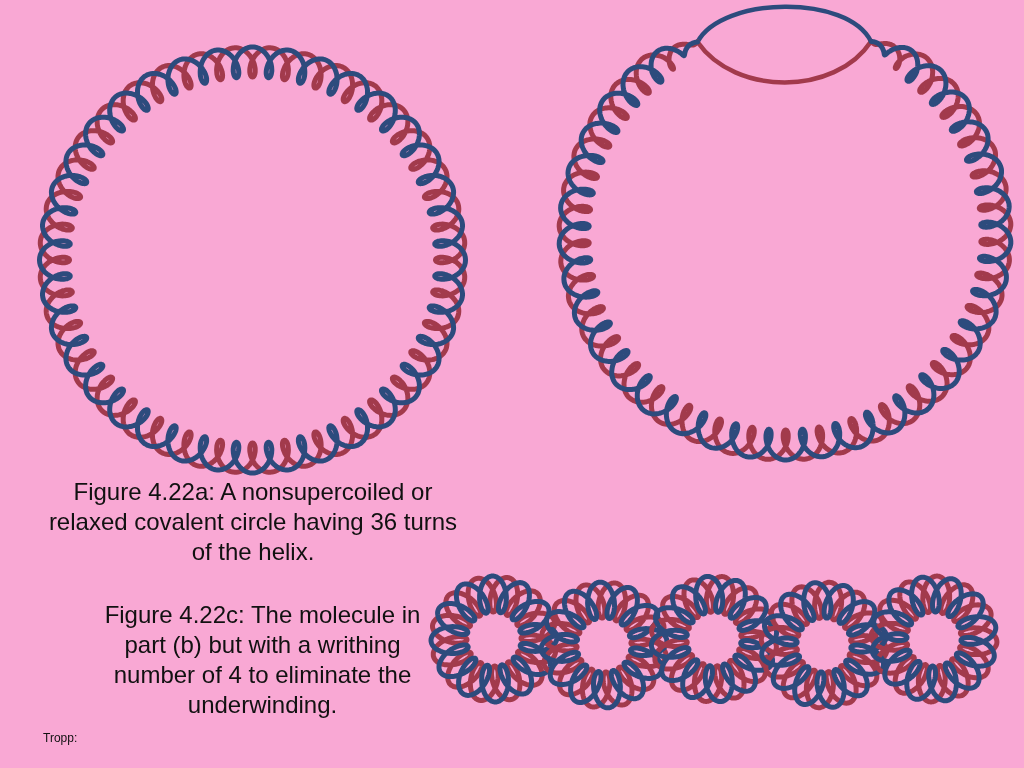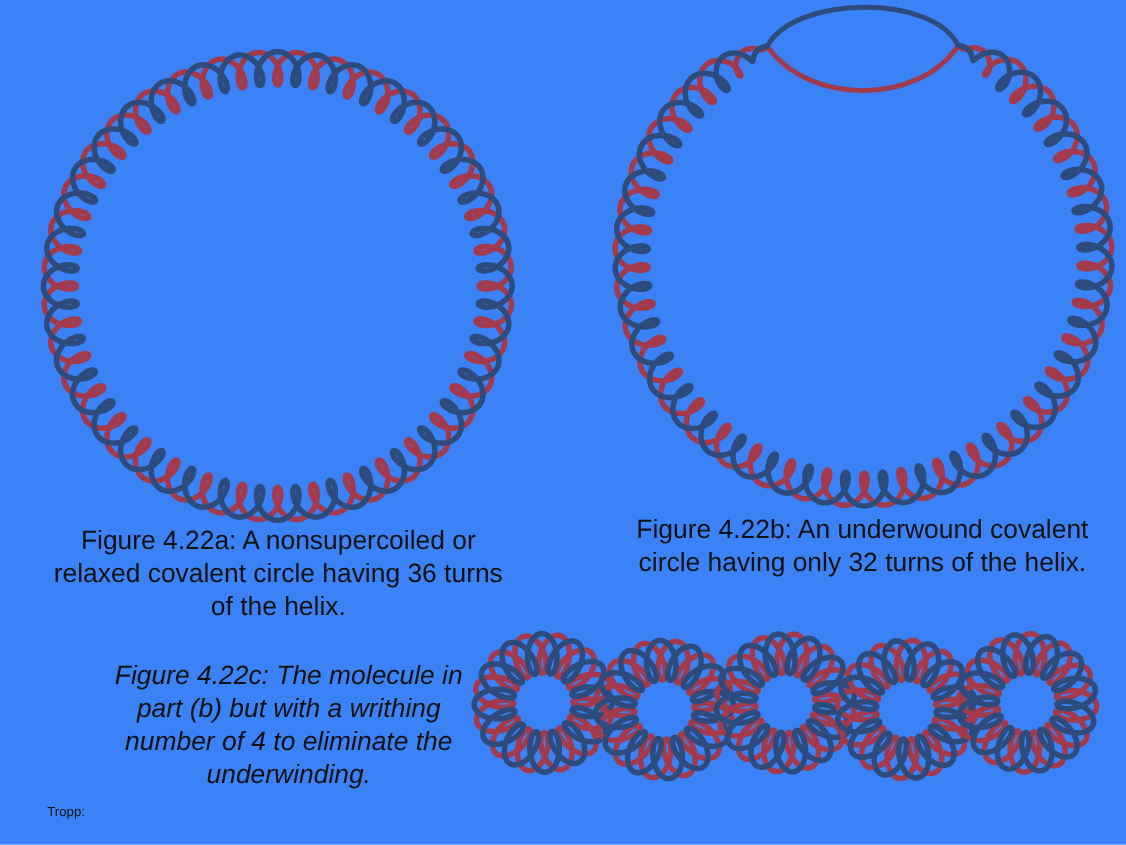--- a/index.html
+++ b/index.html
@@ -4,40 +4,40 @@
 <style>
   html, body {
     margin: 0;
     padding: 0;
     background: #ffffff;
   }
   .slide {
     position: relative;
     width: 1024px;
     height: 768px;
-    background: #3b82f6;
+    background: #f9a8d4;
     overflow: hidden;
     font-family: "Liberation Sans", sans-serif;
   }
   .dna-svg {
     position: absolute;
     left: 0;
     top: 0;
   }
   .caption {
     position: absolute;
     color: #111111;
     font-size: 24px;
     line-height: 30px;
     text-align: center;
     white-space: pre-line;
   }
   .cap-a { left: 22px;  top: 477px; width: 462px; }
   .cap-b { left: 548px; top: 467px; width: 472px; }
-  .cap-c { left: 45px;  top: 600px; width: 435px; font-style: italic; }
+  .cap-c { left: 45px;  top: 600px; width: 435px; }
   .footer-note {
     position: absolute;
     left: 43px;
     top: 728px;
     color: #111111;
     font-size: 12px;
     line-height: 20px;
   }
 </style>
 </head>
@@ -67,22 +67,20 @@
         <path d="M862.3,652.0L860.7,652.0L859.2,651.9L857.8,651.7L856.5,651.5L855.3,651.2L854.2,650.8L853.2,650.4L852.4,650.0L851.8,649.5L851.3,649.0L851.0,648.5L850.9,648.0L850.9,647.5L851.1,647.0L851.4,646.6L852.0,646.2L852.6,645.8L853.5,645.5L854.4,645.3L855.5,645.1L856.7,645.1L858.1,645.1L859.5,645.2L861.0,645.4L862.5,645.6L864.1,646.0L865.7,646.5L867.4,647.1L869.0,647.7L870.6,648.5L872.2,649.4L873.8,650.3L875.2,651.3L876.6,652.4L877.9,653.5L879.1,654.7L880.2,655.9L881.1,657.2L881.9,658.5L882.5,659.8L883.0,661.1L883.3,662.4L883.5,663.7L883.5,664.9L883.3,666.1L882.9,667.3L882.4,668.4L881.7,669.4L880.9,670.3L880.0,671.2L878.9,671.9L877.6,672.6L876.3,673.2L874.8,673.6L873.3,673.9L871.7,674.2L870.0,674.3L868.3,674.3L866.5,674.1L864.7,673.9L863.0,673.6L861.2,673.2L859.5,672.7L857.8,672.1L856.2,671.4L854.7,670.7L853.2,669.9L851.9,669.1L850.7,668.3L849.5,667.4L848.6,666.6L847.7,665.7L847.0,664.9L846.4,664.0L846.0,663.3L845.8,662.6L845.6,661.9L845.7,661.4L845.8,660.9L846.2,660.5L846.6,660.2L847.2,660.1L847.9,660.0L848.7,660.1L849.6,660.3L850.5,660.6L851.6,661.0L852.7,661.6L853.8,662.3L855.0,663.2L856.2,664.1L857.4,665.2L858.6,666.3L859.8,667.6L860.9,668.9L862.0,670.4L863.0,671.9L863.9,673.4L864.7,675.0L865.5,676.6L866.1,678.2L866.6,679.9L867.0,681.5L867.2,683.1L867.4,684.6L867.4,686.1L867.2,687.5L866.9,688.9L866.5,690.1L866.0,691.3L865.3,692.3L864.5,693.2L863.6,694.0L862.6,694.7L861.4,695.2L860.2,695.5L858.9,695.7L857.6,695.8L856.2,695.7L854.7,695.4L853.2,695.0L851.7,694.5L850.2,693.8L848.7,693.1L847.2,692.2L845.8,691.1L844.4,690.0L843.0,688.9L841.7,687.6L840.5,686.3L839.4,684.9L838.4,683.5L837.4,682.1L836.6,680.8L835.9,679.4L835.3,678.1L834.8,676.8L834.4,675.5L834.1,674.4L834.0,673.4L833.9,672.4L834.0,671.6L834.1,670.9L834.4,670.3L834.7,669.9L835.1,669.6L835.6,669.5L836.2,669.5L836.8,669.7L837.4,670.1L838.0,670.6L838.7,671.2L839.4,672.1L840.1,673.0L840.8,674.1L841.4,675.4L842.0,676.7L842.5,678.2L843.0,679.7L843.4,681.3L843.8,683.0L844.1,684.8L844.2,686.5L844.3,688.3L844.3,690.1L844.2,691.9L844.0,693.7L843.7,695.4L843.3,697.0L842.8,698.6L842.2,700.1L841.5,701.4L840.7,702.7L839.9,703.8L838.9,704.8L837.9,705.6L836.8,706.3L835.7,706.8L834.6,707.1L833.4,707.3L832.2,707.3L830.9,707.1L829.7,706.7L828.5,706.2L827.3,705.5L826.1,704.7L825.0,703.7L823.9,702.6L822.9,701.3L822.0,699.9L821.1,698.5L820.3,696.9L819.6,695.3L818.9,693.6L818.4,691.9L817.9,690.2L817.6,688.4L817.3,686.7L817.1,685.0L817.0,683.3L817.0,681.7L817.1,680.2L817.3,678.8L817.5,677.5L817.8,676.3L818.2,675.2L818.6,674.2L819.0,673.4L819.5,672.8L820.0,672.3L820.5,672.0L821.0,671.9L821.5,671.9L822.0,672.1L822.4,672.4L822.8,673.0L823.2,673.6L823.5,674.5L823.7,675.4L823.9,676.5L823.9,677.7L823.9,679.1L823.8,680.5L823.6,682.0L823.4,683.5L823.0,685.1L822.5,686.7L821.9,688.4L821.3,690.0L820.5,691.6L819.6,693.2L818.7,694.8L817.7,696.2L816.6,697.6L815.5,698.9L814.3,700.1L813.1,701.2L811.8,702.1L810.5,702.9L809.2,703.5L807.9,704.0L806.6,704.3L805.3,704.5L804.1,704.5L802.9,704.3L801.7,703.9L800.6,703.4L799.6,702.7L798.7,701.9L797.8,701.0L797.1,699.9L796.4,698.6L795.8,697.3L795.4,695.8L795.1,694.3L794.8,692.7L794.7,691.0L794.7,689.3L794.9,687.5L795.1,685.7L795.4,684.0L795.8,682.2L796.3,680.5L796.9,678.8L797.6,677.2L798.3,675.7L799.1,674.2L799.9,672.9L800.7,671.7L801.6,670.5L802.4,669.6L803.3,668.7L804.1,668.0L805.0,667.4L805.7,667.0L806.4,666.8L807.1,666.6L807.6,666.7L808.1,666.8L808.5,667.2L808.8,667.6L808.9,668.2L809.0,668.9L808.9,669.7L808.7,670.6L808.4,671.5L808.0,672.6L807.4,673.7L806.7,674.8L805.8,676.0L804.9,677.2L803.8,678.4L802.7,679.6L801.4,680.8L800.1,681.9L798.6,683.0L797.1,684.0L795.6,684.9L794.0,685.7L792.4,686.5L790.8,687.1L789.1,687.6L787.5,688.0L785.9,688.2L784.4,688.4L782.9,688.4L781.5,688.2L780.1,687.9L778.9,687.5L777.7,687.0L776.7,686.3L775.8,685.5L775.0,684.6L774.3,683.6L773.8,682.4L773.5,681.2L773.3,679.9L773.2,678.6L773.3,677.2L773.6,675.7L774.0,674.2L774.5,672.7L775.2,671.2L775.9,669.7L776.8,668.2L777.9,666.8L779.0,665.4L780.1,664.0L781.4,662.7L782.7,661.5L784.1,660.4L785.5,659.4L786.9,658.4L788.2,657.6L789.6,656.9L790.9,656.3L792.2,655.8L793.5,655.4L794.6,655.1L795.6,655.0L796.6,654.9L797.4,655.0L798.1,655.1L798.7,655.4L799.1,655.7L799.4,656.1L799.5,656.6L799.5,657.2L799.3,657.8L798.9,658.4L798.4,659.0L797.8,659.7L796.9,660.4L796.0,661.1L794.9,661.8L793.6,662.4L792.3,663.0L790.8,663.5L789.3,664.0L787.7,664.4L786.0,664.8L784.2,665.1L782.5,665.2L780.7,665.3L778.9,665.3L777.1,665.2L775.3,665.0L773.6,664.7L772.0,664.3L770.4,663.8L768.9,663.2L767.6,662.5L766.3,661.7L765.2,660.9L764.2,659.9L763.4,658.9L762.7,657.8L762.2,656.7L761.9,655.6L761.7,654.4L761.7,653.2L761.9,651.9L762.3,650.7L762.8,649.5L763.5,648.3L764.3,647.1L765.3,646.0L766.4,644.9L767.7,643.9L769.1,643.0L770.5,642.1L772.1,641.3L773.7,640.6L775.4,639.9L777.1,639.4L778.8,638.9L780.6,638.6L782.3,638.3L784.0,638.1L785.7,638.0L787.3,638.0L788.8,638.1L790.2,638.3L791.5,638.5L792.7,638.8L793.8,639.2L794.8,639.6L795.6,640.0L796.2,640.5L796.7,641.0L797.0,641.5L797.1,642.0L797.1,642.5L796.9,643.0L796.6,643.4L796.0,643.8L795.4,644.2L794.5,644.5L793.6,644.7L792.5,644.9L791.3,644.9L789.9,644.9L788.5,644.8L787.0,644.6L785.5,644.4L783.9,644.0L782.3,643.5L780.6,642.9L779.0,642.3L777.4,641.5L775.8,640.6L774.2,639.7L772.8,638.7L771.4,637.6L770.1,636.5L768.9,635.3L767.8,634.1L766.9,632.8L766.1,631.5L765.5,630.2L765.0,628.9L764.7,627.6L764.5,626.3L764.5,625.1L764.7,623.9L765.1,622.7L765.6,621.6L766.3,620.6L767.1,619.7L768.0,618.8L769.1,618.1L770.4,617.4L771.7,616.8L773.2,616.4L774.7,616.1L776.3,615.8L778.0,615.7L779.7,615.7L781.5,615.9L783.3,616.1L785.0,616.4L786.8,616.8L788.5,617.3L790.2,617.9L791.8,618.6L793.3,619.3L794.8,620.1L796.1,620.9L797.3,621.7L798.5,622.6L799.4,623.4L800.3,624.3L801.0,625.1L801.6,626.0L802.0,626.7L802.2,627.4L802.4,628.1L802.3,628.6L802.2,629.1L801.8,629.5L801.4,629.8L800.8,629.9L800.1,630.0L799.3,629.9L798.4,629.7L797.5,629.4L796.4,629.0L795.3,628.4L794.2,627.7L793.0,626.8L791.8,625.9L790.6,624.8L789.4,623.7L788.2,622.4L787.1,621.1L786.0,619.6L785.0,618.1L784.1,616.6L783.3,615.0L782.5,613.4L781.9,611.8L781.4,610.1L781.0,608.5L780.8,606.9L780.6,605.4L780.6,603.9L780.8,602.5L781.1,601.1L781.5,599.9L782.0,598.7L782.7,597.7L783.5,596.8L784.4,596.0L785.4,595.3L786.6,594.8L787.8,594.5L789.1,594.3L790.4,594.2L791.8,594.3L793.3,594.6L794.8,595.0L796.3,595.5L797.8,596.2L799.3,596.9L800.8,597.8L802.2,598.9L803.6,600.0L805.0,601.1L806.3,602.4L807.5,603.7L808.6,605.1L809.6,606.5L810.6,607.9L811.4,609.2L812.1,610.6L812.7,611.9L813.2,613.2L813.6,614.5L813.9,615.6L814.0,616.6L814.1,617.6L814.0,618.4L813.9,619.1L813.6,619.7L813.3,620.1L812.9,620.4L812.4,620.5L811.8,620.5L811.2,620.3L810.6,619.9L810.0,619.4L809.3,618.8L808.6,617.9L807.9,617.0L807.2,615.9L806.6,614.6L806.0,613.3L805.5,611.8L805.0,610.3L804.6,608.7L804.2,607.0L803.9,605.2L803.8,603.5L803.7,601.7L803.7,599.9L803.8,598.1L804.0,596.3L804.3,594.6L804.7,593.0L805.2,591.4L805.8,589.9L806.5,588.6L807.3,587.3L808.1,586.2L809.1,585.2L810.1,584.4L811.2,583.7L812.3,583.2L813.4,582.9L814.6,582.7L815.8,582.7L817.1,582.9L818.3,583.3L819.5,583.8L820.7,584.5L821.9,585.3L823.0,586.3L824.1,587.4L825.1,588.7L826.0,590.1L826.9,591.5L827.7,593.1L828.4,594.7L829.1,596.4L829.6,598.1L830.1,599.8L830.4,601.6L830.7,603.3L830.9,605.0L831.0,606.7L831.0,608.3L830.9,609.8L830.7,611.2L830.5,612.5L830.2,613.7L829.8,614.8L829.4,615.8L829.0,616.6L828.5,617.2L828.0,617.7L827.5,618.0L827.0,618.1L826.5,618.1L826.0,617.9L825.6,617.6L825.2,617.0L824.8,616.4L824.5,615.5L824.3,614.6L824.1,613.5L824.1,612.3L824.1,610.9L824.2,609.5L824.4,608.0L824.6,606.5L825.0,604.9L825.5,603.3L826.1,601.6L826.7,600.0L827.5,598.4L828.4,596.8L829.3,595.2L830.3,593.8L831.4,592.4L832.5,591.1L833.7,589.9L834.9,588.8L836.2,587.9L837.5,587.1L838.8,586.5L840.1,586.0L841.4,585.7L842.7,585.5L843.9,585.5L845.1,585.7L846.3,586.1L847.4,586.6L848.4,587.3L849.3,588.1L850.2,589.0L850.9,590.1L851.6,591.4L852.2,592.7L852.6,594.2L852.9,595.7L853.2,597.3L853.3,599.0L853.3,600.7L853.1,602.5L852.9,604.3L852.6,606.0L852.2,607.8L851.7,609.5L851.1,611.2L850.4,612.8L849.7,614.3L848.9,615.8L848.1,617.1L847.3,618.3L846.4,619.5L845.6,620.4L844.7,621.3L843.9,622.0L843.0,622.6L842.3,623.0L841.6,623.2L840.9,623.4L840.4,623.3L839.9,623.2L839.5,622.8L839.2,622.4L839.1,621.8L839.0,621.1L839.1,620.3L839.3,619.4L839.6,618.5L840.0,617.4L840.6,616.3L841.3,615.2L842.2,614.0L843.1,612.8L844.2,611.6L845.3,610.4L846.6,609.2L847.9,608.1L849.4,607.0L850.9,606.0L852.4,605.1L854.0,604.3L855.6,603.5L857.2,602.9L858.9,602.4L860.5,602.0L862.1,601.8L863.6,601.6L865.1,601.6L866.5,601.8L867.9,602.1L869.1,602.5L870.3,603.0L871.3,603.7L872.2,604.5L873.0,605.4L873.7,606.4L874.2,607.6L874.5,608.8L874.7,610.1L874.8,611.4L874.7,612.8L874.4,614.3L874.0,615.8L873.5,617.3L872.8,618.8L872.1,620.3L871.2,621.8L870.1,623.2L869.0,624.6L867.9,626.0L866.6,627.3L865.3,628.5L863.9,629.6L862.5,630.6L861.1,631.6L859.8,632.4L858.4,633.1L857.1,633.7L855.8,634.2L854.5,634.6L853.4,634.9L852.4,635.0L851.4,635.1L850.6,635.0L849.9,634.9L849.3,634.6L848.9,634.3L848.6,633.9L848.5,633.4L848.5,632.8L848.7,632.2L849.1,631.6L849.6,631.0L850.2,630.3L851.1,629.6L852.0,628.9L853.1,628.2L854.4,627.6L855.7,627.0L857.2,626.5L858.7,626.0L860.3,625.6L862.0,625.2L863.8,624.9L865.5,624.8L867.3,624.7L869.1,624.7L870.9,624.8L872.7,625.0L874.4,625.3L876.0,625.7L877.6,626.2L879.1,626.8L880.4,627.5L881.7,628.3L882.8,629.1L883.8,630.1L884.6,631.1L885.3,632.2L885.8,633.3L886.1,634.4L886.3,635.6L886.3,636.8L886.1,638.1L885.7,639.3L885.2,640.5L884.5,641.7L883.7,642.9L882.7,644.0L881.6,645.1L880.3,646.1L878.9,647.0L877.5,647.9L875.9,648.7L874.3,649.4L872.6,650.1L870.9,650.6L869.2,651.1L867.4,651.4L865.7,651.7L864.0,651.9L862.3,652.0Z" fill="none" stroke="#2d4b7d" stroke-width="5" stroke-linecap="round" stroke-linejoin="round"></path>
         <path d="M993.4,634.5L994.4,635.6L995.2,636.7L995.9,637.8L996.4,639.0L996.7,640.2L996.9,641.4L996.9,642.6L996.7,643.8L996.4,645.0L995.8,646.1L995.1,647.2L994.3,648.2L993.3,649.2L992.1,650.2L990.9,651.0L989.5,651.8L988.0,652.5L986.4,653.1L984.8,653.6L983.1,654.0L981.3,654.3L979.5,654.5L977.7,654.6L975.9,654.6L974.2,654.6L972.4,654.4L970.8,654.2L969.2,653.9L967.6,653.5L966.2,653.0L964.9,652.5L963.7,652.0L962.7,651.4L961.8,650.9L961.0,650.3L960.4,649.7L960.0,649.1L959.7,648.5L959.6,647.9L959.6,647.4L959.9,647.0L960.2,646.6L960.7,646.3L961.4,646.0L962.2,645.9L963.2,645.8L964.2,645.8L965.4,646.0L966.6,646.2L967.9,646.5L969.3,647.0L970.7,647.6L972.2,648.2L973.7,649.0L975.2,649.8L976.7,650.8L978.1,651.9L979.5,653.0L980.8,654.2L982.1,655.5L983.3,656.8L984.3,658.2L985.3,659.6L986.1,661.0L986.8,662.4L987.4,663.9L987.8,665.3L988.1,666.7L988.2,668.1L988.2,669.4L988.0,670.6L987.6,671.8L987.1,672.9L986.4,673.9L985.6,674.8L984.7,675.6L983.6,676.3L982.4,676.8L981.1,677.3L979.8,677.6L978.3,677.8L976.7,677.8L975.1,677.8L973.5,677.6L971.8,677.3L970.1,676.8L968.4,676.3L966.8,675.6L965.1,674.9L963.5,674.1L962.0,673.2L960.5,672.2L959.1,671.2L957.8,670.2L956.6,669.1L955.5,668.0L954.6,666.9L953.7,665.8L953.0,664.8L952.4,663.8L952.0,662.9L951.7,662.0L951.5,661.2L951.5,660.5L951.6,659.9L951.8,659.4L952.1,659.0L952.6,658.8L953.1,658.7L953.8,658.7L954.5,658.9L955.3,659.2L956.1,659.6L957.0,660.2L958.0,661.0L959.0,661.8L959.9,662.8L960.9,664.0L961.9,665.2L962.8,666.5L963.7,668.0L964.5,669.5L965.3,671.1L966.0,672.7L966.6,674.4L967.1,676.2L967.6,677.9L967.9,679.6L968.1,681.3L968.2,683.0L968.1,684.7L968.0,686.2L967.7,687.7L967.3,689.1L966.8,690.5L966.2,691.6L965.5,692.7L964.6,693.7L963.7,694.4L962.7,695.1L961.6,695.6L960.4,695.9L959.2,696.1L957.9,696.1L956.6,695.9L955.2,695.6L953.9,695.1L952.5,694.5L951.1,693.7L949.8,692.8L948.5,691.8L947.2,690.6L946.0,689.4L944.8,688.1L943.7,686.6L942.7,685.2L941.7,683.6L940.9,682.1L940.1,680.5L939.4,678.9L938.9,677.4L938.4,675.9L938.1,674.4L937.8,673.0L937.6,671.7L937.6,670.5L937.6,669.3L937.7,668.3L937.9,667.5L938.2,666.7L938.5,666.2L938.9,665.7L939.4,665.5L939.8,665.4L940.4,665.5L940.9,665.7L941.4,666.1L942.0,666.7L942.5,667.4L943.0,668.2L943.5,669.3L943.9,670.4L944.3,671.7L944.6,673.1L944.9,674.6L945.1,676.2L945.2,677.8L945.2,679.5L945.1,681.3L945.0,683.0L944.7,684.8L944.4,686.6L944.0,688.3L943.4,690.0L942.8,691.7L942.1,693.2L941.3,694.7L940.4,696.1L939.5,697.3L938.5,698.4L937.4,699.4L936.3,700.2L935.2,700.9L934.0,701.4L932.8,701.7L931.6,701.9L930.4,701.9L929.2,701.7L928.0,701.4L926.9,700.8L925.8,700.1L924.8,699.3L923.8,698.3L922.8,697.1L922.0,695.9L921.2,694.5L920.5,693.0L919.9,691.4L919.4,689.8L919.0,688.1L918.7,686.3L918.5,684.5L918.4,682.7L918.4,680.9L918.4,679.2L918.6,677.4L918.8,675.8L919.1,674.2L919.5,672.6L920.0,671.2L920.5,669.9L921.0,668.7L921.6,667.7L922.1,666.8L922.7,666.0L923.3,665.4L923.9,665.0L924.5,664.7L925.1,664.6L925.6,664.6L926.0,664.9L926.4,665.2L926.7,665.7L927.0,666.4L927.1,667.2L927.2,668.2L927.2,669.2L927.0,670.4L926.8,671.6L926.5,672.9L926.0,674.3L925.4,675.7L924.8,677.2L924.0,678.7L923.2,680.2L922.2,681.7L921.1,683.1L920.0,684.5L918.8,685.8L917.5,687.1L916.2,688.3L914.8,689.3L913.4,690.3L912.0,691.1L910.6,691.8L909.1,692.4L907.7,692.8L906.3,693.1L904.9,693.2L903.6,693.2L902.4,693.0L901.2,692.6L900.1,692.1L899.1,691.4L898.2,690.6L897.4,689.7L896.7,688.6L896.2,687.4L895.7,686.1L895.4,684.8L895.2,683.3L895.2,681.7L895.2,680.1L895.4,678.5L895.7,676.8L896.2,675.1L896.7,673.4L897.4,671.8L898.1,670.1L898.9,668.5L899.8,667.0L900.8,665.5L901.8,664.1L902.8,662.8L903.9,661.6L905.0,660.5L906.1,659.6L907.2,658.7L908.2,658.0L909.2,657.4L910.1,657.0L911.0,656.7L911.8,656.5L912.5,656.5L913.1,656.6L913.6,656.8L914.0,657.1L914.2,657.6L914.3,658.1L914.3,658.8L914.1,659.5L913.8,660.3L913.4,661.1L912.8,662.0L912.0,663.0L911.2,664.0L910.2,664.9L909.0,665.9L907.8,666.9L906.5,667.8L905.0,668.7L903.5,669.5L901.9,670.3L900.3,671.0L898.6,671.6L896.8,672.1L895.1,672.6L893.4,672.9L891.7,673.1L890.0,673.2L888.3,673.1L886.8,673.0L885.3,672.7L883.9,672.3L882.5,671.8L881.4,671.2L880.3,670.5L879.3,669.6L878.6,668.7L877.9,667.7L877.4,666.6L877.1,665.4L876.9,664.2L876.9,662.9L877.1,661.6L877.4,660.2L877.9,658.9L878.5,657.5L879.3,656.1L880.2,654.8L881.2,653.5L882.4,652.2L883.6,651.0L884.9,649.8L886.4,648.7L887.8,647.7L889.4,646.7L890.9,645.9L892.5,645.1L894.1,644.4L895.6,643.9L897.1,643.4L898.6,643.1L900.0,642.8L901.3,642.6L902.5,642.6L903.7,642.6L904.7,642.7L905.5,642.9L906.3,643.2L906.8,643.5L907.3,643.9L907.5,644.4L907.6,644.8L907.5,645.4L907.3,645.9L906.9,646.4L906.3,647.0L905.6,647.5L904.8,648.0L903.7,648.5L902.6,648.9L901.3,649.3L899.9,649.6L898.4,649.9L896.8,650.1L895.2,650.2L893.5,650.2L891.7,650.1L890.0,650.0L888.2,649.7L886.4,649.4L884.7,649.0L883.0,648.4L881.3,647.8L879.8,647.1L878.3,646.3L876.9,645.4L875.7,644.5L874.6,643.5L873.6,642.4L872.8,641.3L872.1,640.2L871.6,639.0L871.3,637.8L871.1,636.6L871.1,635.4L871.3,634.2L871.6,633.0L872.2,631.9L872.9,630.8L873.7,629.8L874.7,628.8L875.9,627.8L877.1,627.0L878.5,626.2L880.0,625.5L881.6,624.9L883.2,624.4L884.9,624.0L886.7,623.7L888.5,623.5L890.3,623.4L892.1,623.4L893.8,623.4L895.6,623.6L897.2,623.8L898.8,624.1L900.4,624.5L901.8,625.0L903.1,625.5L904.3,626.0L905.3,626.6L906.2,627.1L907.0,627.7L907.6,628.3L908.0,628.9L908.3,629.5L908.4,630.1L908.4,630.6L908.1,631.0L907.8,631.4L907.3,631.7L906.6,632.0L905.8,632.1L904.8,632.2L903.8,632.2L902.6,632.0L901.4,631.8L900.1,631.5L898.7,631.0L897.3,630.4L895.8,629.8L894.3,629.0L892.8,628.2L891.3,627.2L889.9,626.1L888.5,625.0L887.2,623.8L885.9,622.5L884.7,621.2L883.7,619.8L882.7,618.4L881.9,617.0L881.2,615.6L880.6,614.1L880.2,612.7L879.9,611.3L879.8,609.9L879.8,608.6L880.0,607.4L880.4,606.2L880.9,605.1L881.6,604.1L882.4,603.2L883.3,602.4L884.4,601.7L885.6,601.2L886.9,600.7L888.2,600.4L889.7,600.2L891.3,600.2L892.9,600.2L894.5,600.4L896.2,600.7L897.9,601.2L899.6,601.7L901.2,602.4L902.9,603.1L904.5,603.9L906.0,604.8L907.5,605.8L908.9,606.8L910.2,607.8L911.4,608.9L912.5,610.0L913.4,611.1L914.3,612.2L915.0,613.2L915.6,614.2L916.0,615.1L916.3,616.0L916.5,616.8L916.5,617.5L916.4,618.1L916.2,618.6L915.9,619.0L915.4,619.2L914.9,619.3L914.2,619.3L913.5,619.1L912.7,618.8L911.9,618.4L911.0,617.8L910.0,617.0L909.0,616.2L908.1,615.2L907.1,614.0L906.1,612.8L905.2,611.5L904.3,610.0L903.5,608.5L902.7,606.9L902.0,605.3L901.4,603.6L900.9,601.8L900.4,600.1L900.1,598.4L899.9,596.7L899.8,595.0L899.9,593.3L900.0,591.8L900.3,590.3L900.7,588.9L901.2,587.5L901.8,586.4L902.5,585.3L903.4,584.3L904.3,583.6L905.3,582.9L906.4,582.4L907.6,582.1L908.8,581.9L910.1,581.9L911.4,582.1L912.8,582.4L914.1,582.9L915.5,583.5L916.9,584.3L918.2,585.2L919.5,586.2L920.8,587.4L922.0,588.6L923.2,589.9L924.3,591.4L925.3,592.8L926.3,594.4L927.1,595.9L927.9,597.5L928.6,599.1L929.1,600.6L929.6,602.1L929.9,603.6L930.2,605.0L930.4,606.3L930.4,607.5L930.4,608.7L930.3,609.7L930.1,610.5L929.8,611.3L929.5,611.8L929.1,612.3L928.6,612.5L928.2,612.6L927.6,612.5L927.1,612.3L926.6,611.9L926.0,611.3L925.5,610.6L925.0,609.8L924.5,608.7L924.1,607.6L923.7,606.3L923.4,604.9L923.1,603.4L922.9,601.8L922.8,600.2L922.8,598.5L922.9,596.7L923.0,595.0L923.3,593.2L923.6,591.4L924.0,589.7L924.6,588.0L925.2,586.3L925.9,584.8L926.7,583.3L927.6,581.9L928.5,580.7L929.5,579.6L930.6,578.6L931.7,577.8L932.8,577.1L934.0,576.6L935.2,576.3L936.4,576.1L937.6,576.1L938.8,576.3L940.0,576.6L941.1,577.2L942.2,577.9L943.2,578.7L944.2,579.7L945.2,580.9L946.0,582.1L946.8,583.5L947.5,585.0L948.1,586.6L948.6,588.2L949.0,589.9L949.3,591.7L949.5,593.5L949.6,595.3L949.6,597.1L949.6,598.8L949.4,600.6L949.2,602.2L948.9,603.8L948.5,605.4L948.0,606.8L947.5,608.1L947.0,609.3L946.4,610.3L945.9,611.2L945.3,612.0L944.7,612.6L944.1,613.0L943.5,613.3L942.9,613.4L942.4,613.4L942.0,613.1L941.6,612.8L941.3,612.3L941.0,611.6L940.9,610.8L940.8,609.8L940.8,608.8L941.0,607.6L941.2,606.4L941.5,605.1L942.0,603.7L942.6,602.3L943.2,600.8L944.0,599.3L944.8,597.8L945.8,596.3L946.9,594.9L948.0,593.5L949.2,592.2L950.5,590.9L951.8,589.7L953.2,588.7L954.6,587.7L956.0,586.9L957.4,586.2L958.9,585.6L960.3,585.2L961.7,584.9L963.1,584.8L964.4,584.8L965.6,585.0L966.8,585.4L967.9,585.9L968.9,586.6L969.8,587.4L970.6,588.3L971.3,589.4L971.8,590.6L972.3,591.9L972.6,593.2L972.8,594.7L972.8,596.3L972.8,597.9L972.6,599.5L972.3,601.2L971.8,602.9L971.3,604.6L970.6,606.2L969.9,607.9L969.1,609.5L968.2,611.0L967.2,612.5L966.2,613.9L965.2,615.2L964.1,616.4L963.0,617.5L961.9,618.4L960.8,619.3L959.8,620.0L958.8,620.6L957.9,621.0L957.0,621.3L956.2,621.5L955.5,621.5L954.9,621.4L954.4,621.2L954.0,620.9L953.8,620.4L953.7,619.9L953.7,619.2L953.9,618.5L954.2,617.7L954.6,616.9L955.2,616.0L956.0,615.0L956.8,614.0L957.8,613.1L959.0,612.1L960.2,611.1L961.5,610.2L963.0,609.3L964.5,608.5L966.1,607.7L967.7,607.0L969.4,606.4L971.2,605.9L972.9,605.4L974.6,605.1L976.3,604.9L978.0,604.8L979.7,604.9L981.2,605.0L982.7,605.3L984.1,605.7L985.5,606.2L986.6,606.8L987.7,607.5L988.7,608.4L989.4,609.3L990.1,610.3L990.6,611.4L990.9,612.6L991.1,613.8L991.1,615.1L990.9,616.4L990.6,617.8L990.1,619.1L989.5,620.5L988.7,621.9L987.8,623.2L986.8,624.5L985.6,625.8L984.4,627.0L983.1,628.2L981.6,629.3L980.2,630.3L978.6,631.3L977.1,632.1L975.5,632.9L973.9,633.6L972.4,634.1L970.9,634.6L969.4,634.9L968.0,635.2L966.7,635.4L965.5,635.4L964.3,635.4L963.3,635.3L962.5,635.1L961.7,634.8L961.2,634.5L960.7,634.1L960.5,633.6L960.4,633.2L960.5,632.6L960.7,632.1L961.1,631.6L961.7,631.0L962.4,630.5L963.2,630.0L964.3,629.5L965.4,629.1L966.7,628.7L968.1,628.4L969.6,628.1L971.2,627.9L972.8,627.8L974.5,627.8L976.3,627.9L978.0,628.0L979.8,628.3L981.6,628.6L983.3,629.0L985.0,629.6L986.7,630.2L988.2,630.9L989.7,631.7L991.1,632.6L992.3,633.5L993.4,634.5Z" fill="none" stroke="#a23a4c" stroke-width="5" stroke-linecap="round" stroke-linejoin="round"></path>
         <path d="M964.6,643.5L963.6,643.1L962.8,642.7L962.1,642.3L961.6,641.8L961.2,641.3L961.0,640.8L961.0,640.3L961.1,639.9L961.4,639.4L961.9,639.0L962.5,638.6L963.3,638.2L964.2,637.9L965.3,637.7L966.5,637.6L967.8,637.5L969.2,637.5L970.7,637.6L972.2,637.8L973.8,638.1L975.5,638.5L977.2,639.0L978.8,639.6L980.5,640.2L982.1,641.0L983.7,641.8L985.2,642.8L986.7,643.8L988.0,644.8L989.3,646.0L990.4,647.2L991.4,648.4L992.3,649.6L993.0,650.9L993.6,652.2L994.0,653.5L994.2,654.7L994.3,656.0L994.2,657.2L993.9,658.4L993.5,659.5L992.9,660.6L992.2,661.5L991.3,662.5L990.2,663.3L989.0,664.0L987.7,664.6L986.3,665.2L984.8,665.6L983.2,665.9L981.6,666.1L979.9,666.2L978.1,666.2L976.3,666.1L974.5,665.8L972.8,665.5L971.0,665.1L969.3,664.6L967.7,664.0L966.1,663.4L964.6,662.7L963.2,661.9L961.9,661.2L960.7,660.4L959.7,659.5L958.8,658.7L958.0,657.9L957.4,657.1L956.9,656.4L956.6,655.7L956.4,655.0L956.4,654.4L956.5,653.9L956.8,653.5L957.2,653.2L957.7,653.0L958.4,652.9L959.2,652.9L960.1,653.0L961.1,653.3L962.1,653.7L963.2,654.2L964.4,654.8L965.6,655.6L966.9,656.5L968.1,657.4L969.4,658.5L970.6,659.7L971.8,661.0L972.9,662.4L974.0,663.8L975.0,665.3L975.9,666.8L976.7,668.4L977.5,670.0L978.1,671.6L978.5,673.2L978.9,674.8L979.1,676.3L979.2,677.8L979.1,679.3L978.9,680.7L978.6,681.9L978.1,683.1L977.5,684.2L976.8,685.2L975.9,686.0L975.0,686.7L973.9,687.3L972.7,687.7L971.4,688.0L970.1,688.2L968.7,688.2L967.2,688.0L965.7,687.7L964.2,687.3L962.7,686.7L961.1,686.0L959.6,685.2L958.1,684.3L956.6,683.2L955.2,682.1L953.9,680.9L952.6,679.7L951.4,678.4L950.3,677.1L949.3,675.7L948.4,674.4L947.6,673.0L946.9,671.7L946.3,670.4L945.8,669.2L945.5,668.1L945.3,667.0L945.2,666.1L945.2,665.2L945.3,664.5L945.5,663.9L945.8,663.4L946.2,663.1L946.6,662.9L947.2,662.9L947.8,663.1L948.4,663.4L949.1,663.8L949.8,664.4L950.5,665.2L951.2,666.1L952.0,667.1L952.6,668.3L953.3,669.6L953.9,671.0L954.5,672.5L955.0,674.1L955.5,675.8L955.8,677.5L956.1,679.3L956.3,681.1L956.4,682.9L956.4,684.7L956.3,686.4L956.0,688.2L955.7,689.8L955.3,691.4L954.8,692.9L954.2,694.4L953.5,695.7L952.7,696.8L951.8,697.9L950.8,698.8L949.8,699.5L948.7,700.1L947.6,700.5L946.4,700.7L945.2,700.8L944.0,700.7L942.7,700.4L941.5,700.0L940.3,699.4L939.1,698.6L937.9,697.7L936.8,696.7L935.7,695.5L934.6,694.2L933.7,692.8L932.8,691.3L932.0,689.7L931.3,688.1L930.6,686.4L930.1,684.7L929.6,683.0L929.3,681.2L929.0,679.5L928.8,677.9L928.7,676.3L928.7,674.7L928.8,673.3L929.0,671.9L929.2,670.7L929.5,669.6L929.9,668.6L930.3,667.8L930.7,667.1L931.2,666.6L931.7,666.2L932.2,666.0L932.7,666.0L933.1,666.1L933.6,666.4L934.0,666.9L934.4,667.5L934.8,668.3L935.1,669.2L935.3,670.3L935.4,671.5L935.5,672.8L935.5,674.2L935.4,675.7L935.2,677.2L934.9,678.8L934.5,680.5L934.0,682.2L933.4,683.8L932.8,685.5L932.0,687.1L931.2,688.7L930.2,690.2L929.2,691.7L928.2,693.0L927.0,694.3L925.8,695.4L924.6,696.4L923.4,697.3L922.1,698.0L920.8,698.6L919.5,699.0L918.3,699.2L917.0,699.3L915.8,699.2L914.6,698.9L913.5,698.5L912.4,697.9L911.5,697.2L910.5,696.3L909.7,695.2L909.0,694.0L908.4,692.7L907.8,691.3L907.4,689.8L907.1,688.2L906.9,686.6L906.8,684.9L906.8,683.1L906.9,681.3L907.2,679.5L907.5,677.8L907.9,676.0L908.4,674.3L909.0,672.7L909.6,671.1L910.3,669.6L911.1,668.2L911.8,666.9L912.6,665.7L913.5,664.7L914.3,663.8L915.1,663.0L915.9,662.4L916.6,661.9L917.3,661.6L918.0,661.4L918.6,661.4L919.1,661.5L919.5,661.8L919.8,662.2L920.0,662.7L920.1,663.4L920.1,664.2L920.0,665.1L919.7,666.1L919.3,667.1L918.8,668.2L918.2,669.4L917.4,670.6L916.5,671.9L915.6,673.1L914.5,674.4L913.3,675.6L912.0,676.8L910.6,677.9L909.2,679.0L907.7,680.0L906.2,680.9L904.6,681.7L903.0,682.5L901.4,683.1L899.8,683.5L898.2,683.9L896.7,684.1L895.2,684.2L893.7,684.1L892.3,683.9L891.1,683.6L889.9,683.1L888.8,682.5L887.8,681.8L887.0,680.9L886.3,680.0L885.7,678.9L885.3,677.7L885.0,676.4L884.8,675.1L884.8,673.7L885.0,672.2L885.3,670.7L885.7,669.2L886.3,667.7L887.0,666.1L887.8,664.6L888.7,663.1L889.8,661.6L890.9,660.2L892.1,658.9L893.3,657.6L894.6,656.4L895.9,655.3L897.3,654.3L898.6,653.4L900.0,652.6L901.3,651.9L902.6,651.3L903.8,650.8L904.9,650.5L906.0,650.3L906.9,650.2L907.8,650.2L908.5,650.3L909.1,650.5L909.6,650.8L909.9,651.2L910.1,651.6L910.1,652.2L909.9,652.8L909.6,653.4L909.2,654.1L908.6,654.8L907.8,655.5L906.9,656.2L905.9,657.0L904.7,657.6L903.4,658.3L902.0,658.9L900.5,659.5L898.9,660.0L897.2,660.5L895.5,660.8L893.7,661.1L891.9,661.3L890.1,661.4L888.3,661.4L886.6,661.3L884.8,661.0L883.2,660.7L881.6,660.3L880.1,659.8L878.6,659.2L877.3,658.5L876.2,657.7L875.1,656.8L874.2,655.8L873.5,654.8L872.9,653.7L872.5,652.6L872.3,651.4L872.2,650.2L872.3,649.0L872.6,647.7L873.0,646.5L873.6,645.3L874.4,644.1L875.3,642.9L876.3,641.8L877.5,640.7L878.8,639.6L880.2,638.7L881.7,637.8L883.3,637.0L884.9,636.3L886.6,635.6L888.3,635.1L890.0,634.6L891.8,634.3L893.5,634.0L895.1,633.8L896.7,633.7L898.3,633.7L899.7,633.8L901.1,634.0L902.3,634.2L903.4,634.5L904.4,634.9L905.2,635.3L905.9,635.7L906.4,636.2L906.8,636.7L907.0,637.2L907.0,637.7L906.9,638.1L906.6,638.6L906.1,639.0L905.5,639.4L904.7,639.8L903.8,640.1L902.7,640.3L901.5,640.4L900.2,640.5L898.8,640.5L897.3,640.4L895.8,640.2L894.2,639.9L892.5,639.5L890.8,639.0L889.2,638.4L887.5,637.8L885.9,637.0L884.3,636.2L882.8,635.2L881.3,634.2L880.0,633.2L878.7,632.0L877.6,630.8L876.6,629.6L875.7,628.4L875.0,627.1L874.4,625.8L874.0,624.5L873.8,623.3L873.7,622.0L873.8,620.8L874.1,619.6L874.5,618.5L875.1,617.4L875.8,616.5L876.7,615.5L877.8,614.7L879.0,614.0L880.3,613.4L881.7,612.8L883.2,612.4L884.8,612.1L886.4,611.9L888.1,611.8L889.9,611.8L891.7,611.9L893.5,612.2L895.2,612.5L897.0,612.9L898.7,613.4L900.3,614.0L901.9,614.6L903.4,615.3L904.8,616.1L906.1,616.8L907.3,617.6L908.3,618.5L909.2,619.3L910.0,620.1L910.6,620.9L911.1,621.6L911.4,622.3L911.6,623.0L911.6,623.6L911.5,624.1L911.2,624.5L910.8,624.8L910.3,625.0L909.6,625.1L908.8,625.1L907.9,625.0L906.9,624.7L905.9,624.3L904.8,623.8L903.6,623.2L902.4,622.4L901.1,621.5L899.9,620.6L898.6,619.5L897.4,618.3L896.2,617.0L895.1,615.6L894.0,614.2L893.0,612.7L892.1,611.2L891.3,609.6L890.5,608.0L889.9,606.4L889.5,604.8L889.1,603.2L888.9,601.7L888.8,600.2L888.9,598.7L889.1,597.3L889.4,596.1L889.9,594.9L890.5,593.8L891.2,592.8L892.1,592.0L893.0,591.3L894.1,590.7L895.3,590.3L896.6,590.0L897.9,589.8L899.3,589.8L900.8,590.0L902.3,590.3L903.8,590.7L905.3,591.3L906.9,592.0L908.4,592.8L909.9,593.7L911.4,594.8L912.8,595.9L914.1,597.1L915.4,598.3L916.6,599.6L917.7,600.9L918.7,602.3L919.6,603.6L920.4,605.0L921.1,606.3L921.7,607.6L922.2,608.8L922.5,609.9L922.7,611.0L922.8,611.9L922.8,612.8L922.7,613.5L922.5,614.1L922.2,614.6L921.8,614.9L921.4,615.1L920.8,615.1L920.2,614.9L919.6,614.6L918.9,614.2L918.2,613.6L917.5,612.8L916.8,611.9L916.0,610.9L915.4,609.7L914.7,608.4L914.1,607.0L913.5,605.5L913.0,603.9L912.5,602.2L912.2,600.5L911.9,598.7L911.7,596.9L911.6,595.1L911.6,593.3L911.7,591.6L912.0,589.8L912.3,588.2L912.7,586.6L913.2,585.1L913.8,583.6L914.5,582.3L915.3,581.2L916.2,580.1L917.2,579.2L918.2,578.5L919.3,577.9L920.4,577.5L921.6,577.3L922.8,577.2L924.0,577.3L925.3,577.6L926.5,578.0L927.7,578.6L928.9,579.4L930.1,580.3L931.2,581.3L932.3,582.5L933.4,583.8L934.3,585.2L935.2,586.7L936.0,588.3L936.7,589.9L937.4,591.6L937.9,593.3L938.4,595.0L938.7,596.8L939.0,598.5L939.2,600.1L939.3,601.7L939.3,603.3L939.2,604.7L939.0,606.1L938.8,607.3L938.5,608.4L938.1,609.4L937.7,610.2L937.3,610.9L936.8,611.4L936.3,611.8L935.8,612.0L935.3,612.0L934.9,611.9L934.4,611.6L934.0,611.1L933.6,610.5L933.2,609.7L932.9,608.8L932.7,607.7L932.6,606.5L932.5,605.2L932.5,603.8L932.6,602.3L932.8,600.8L933.1,599.2L933.5,597.5L934.0,595.8L934.6,594.2L935.2,592.5L936.0,590.9L936.8,589.3L937.8,587.8L938.8,586.3L939.8,585.0L941.0,583.7L942.2,582.6L943.4,581.6L944.6,580.7L945.9,580.0L947.2,579.4L948.5,579.0L949.7,578.8L951.0,578.7L952.2,578.8L953.4,579.1L954.5,579.5L955.6,580.1L956.5,580.8L957.5,581.7L958.3,582.8L959.0,584.0L959.6,585.3L960.2,586.7L960.6,588.2L960.9,589.8L961.1,591.4L961.2,593.1L961.2,594.9L961.1,596.7L960.8,598.5L960.5,600.2L960.1,602.0L959.6,603.7L959.0,605.3L958.4,606.9L957.7,608.4L956.9,609.8L956.2,611.1L955.4,612.3L954.5,613.3L953.7,614.2L952.9,615.0L952.1,615.6L951.4,616.1L950.7,616.4L950.0,616.6L949.4,616.6L948.9,616.5L948.5,616.2L948.2,615.8L948.0,615.3L947.9,614.6L947.9,613.8L948.0,612.9L948.3,611.9L948.7,610.9L949.2,609.8L949.8,608.6L950.6,607.4L951.5,606.1L952.4,604.9L953.5,603.6L954.7,602.4L956.0,601.2L957.4,600.1L958.8,599.0L960.3,598.0L961.8,597.1L963.4,596.3L965.0,595.5L966.6,594.9L968.2,594.5L969.8,594.1L971.3,593.9L972.8,593.8L974.3,593.9L975.7,594.1L976.9,594.4L978.1,594.9L979.2,595.5L980.2,596.2L981.0,597.1L981.7,598.0L982.3,599.1L982.7,600.3L983.0,601.6L983.2,602.9L983.2,604.3L983.0,605.8L982.7,607.3L982.3,608.8L981.7,610.3L981.0,611.9L980.2,613.4L979.3,614.9L978.2,616.4L977.1,617.8L975.9,619.1L974.7,620.4L973.4,621.6L972.1,622.7L970.7,623.7L969.4,624.6L968.0,625.4L966.7,626.1L965.4,626.7L964.2,627.2L963.1,627.5L962.0,627.7L961.1,627.8L960.2,627.8L959.5,627.7L958.9,627.5L958.4,627.2L958.1,626.8L957.9,626.4L957.9,625.8L958.1,625.2L958.4,624.6L958.8,623.9L959.4,623.2L960.2,622.5L961.1,621.8L962.1,621.0L963.3,620.4L964.6,619.7L966.0,619.1L967.5,618.5L969.1,618.0L970.8,617.5L972.5,617.2L974.3,616.9L976.1,616.7L977.9,616.6L979.7,616.6L981.4,616.7L983.2,617.0L984.8,617.3L986.4,617.7L987.9,618.2L989.4,618.8L990.7,619.5L991.8,620.3L992.9,621.2L993.8,622.2L994.5,623.2L995.1,624.3L995.5,625.4L995.7,626.6L995.8,627.8L995.7,629.0L995.4,630.3L995.0,631.5L994.4,632.7L993.6,633.9L992.7,635.1L991.7,636.2L990.5,637.3L989.2,638.4L987.8,639.3L986.3,640.2L984.7,641.0L983.1,641.7L981.4,642.4L979.7,642.9L978.0,643.4L976.2,643.7L974.5,644.0L972.9,644.2L971.3,644.3L969.7,644.3L968.3,644.2L966.9,644.0L965.7,643.8L964.6,643.5Z" fill="none" stroke="#2d4b7d" stroke-width="5" stroke-linecap="round" stroke-linejoin="round"></path>
       </g>
   </svg>
 
   <div class="caption cap-a">Figure 4.22a: A nonsupercoiled or
 relaxed covalent circle having 36 turns
 of the helix.</div>
 
-  <div class="caption cap-b">Figure 4.22b: An underwound covalent
-circle having only 32 turns of the helix.</div>
 
   <div class="caption cap-c">Figure 4.22c: The molecule in
 part (b) but with a writhing
 number of 4 to eliminate the
 underwinding.</div>
 
   <div class="footer-note">Tropp:</div>
 
 </div>
 

